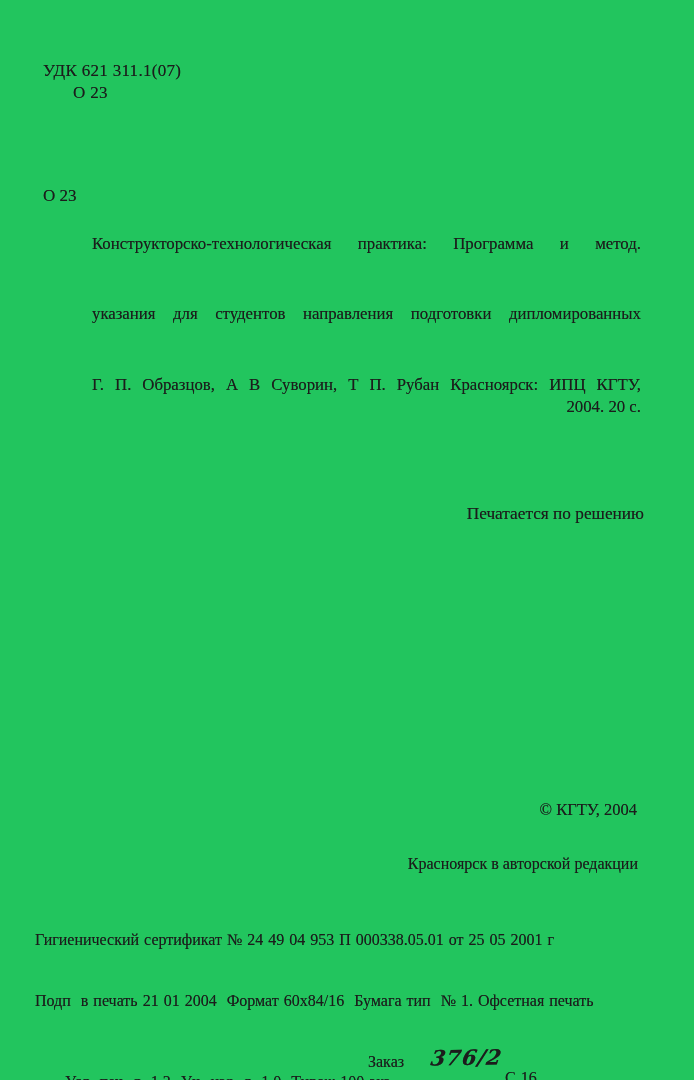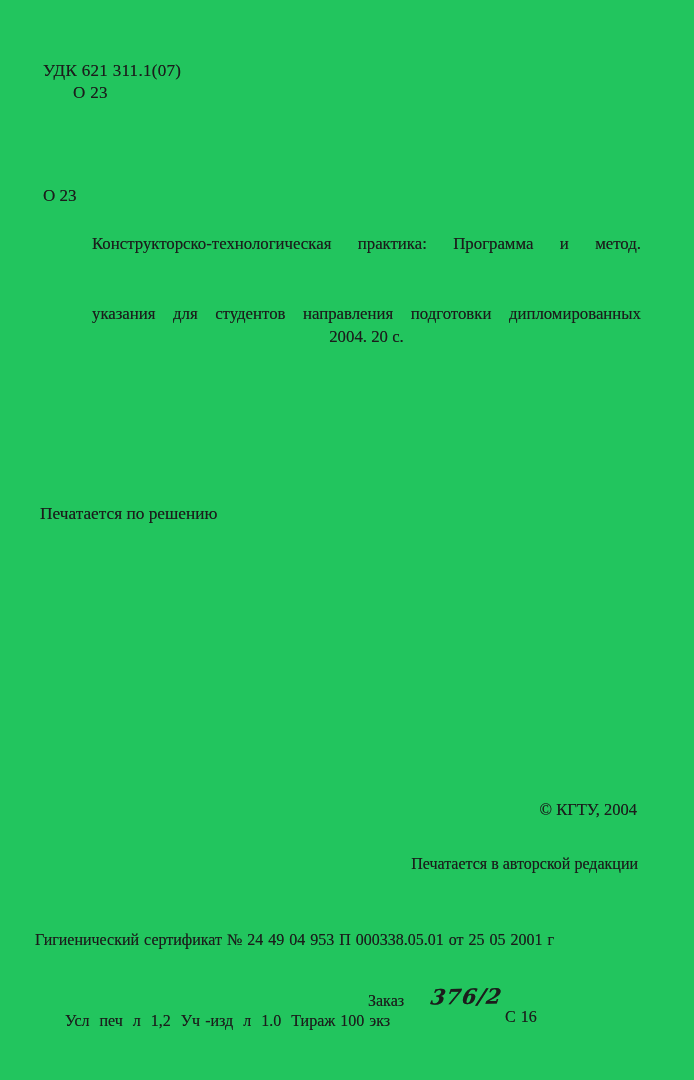--- a/index.html
+++ b/index.html
@@ -58,30 +58,30 @@
     width: 549px;
     font-size: 16.8px;
     line-height: 22.3px;
   }
   .annotation .jline {
     text-align: justify;
     text-align-last: justify;
     margin-top: 48px;
   }
   .annotation .lastline {
-    text-align: center;
+    text-align: right;
   }
 
   
   .decision-block {
     position: absolute;
     left: 40px;
     top: 502px;
     width: 604px;
-    text-align: left;
+    text-align: right;
     font-size: 17.3px;
     line-height: 23px;
   }
 
   
   .copyright-line {
     position: absolute;
     right: 57px;
     top: 800px;
     font-size: 16.5px;
@@ -140,34 +140,36 @@
     <div>УДК 621 311.1(07)</div>
     <div class="author-sign">О 23</div>
   </div>
 
 
   <div class="annotation">
     <div class="ann-code">О 23</div>
     <div class="ann-text">
       <div class="jline">Конструкторско-технологическая практика: Программа и метод.</div>
       <div class="jline">указания для студентов направления подготовки дипломированных</div>
+      <div class="jline">Г. П. Образцов, А В Суворин, Т П. Рубан Красноярск: ИПЦ КГТУ,</div>
       <div class="lastline">2004. 20 с.</div>
     </div>
   </div>
 
   <div class="decision-block">
     <div>Печатается по решению</div>
   </div>
 
   <div class="copyright-line">© КГТУ, 2004</div>
 
-  <div class="edition-note">Печатается в авторской редакции</div>
+  <div class="edition-note">Красноярск в авторской редакции</div>
 
   <div class="imprint-block">
     <div>Гигиенический сертификат № 24 49 04 953 П 000338.05.01 от 25 05 2001 г</div>
+    <div>Подп  в печать 21 01 2004  Формат 60х84/16  Бумага тип  № 1. Офсетная печать</div>
     <div class="order-line">
       <span>Усл  печ  л  1,2  Уч -изд  л  1.0  Тираж 100 экз</span>
       <span class="order-label">Заказ</span>
       <span class="order-number">376/2</span>
       <span class="copy-code">С 16</span>
     </div>
     
     
   </div>
 

